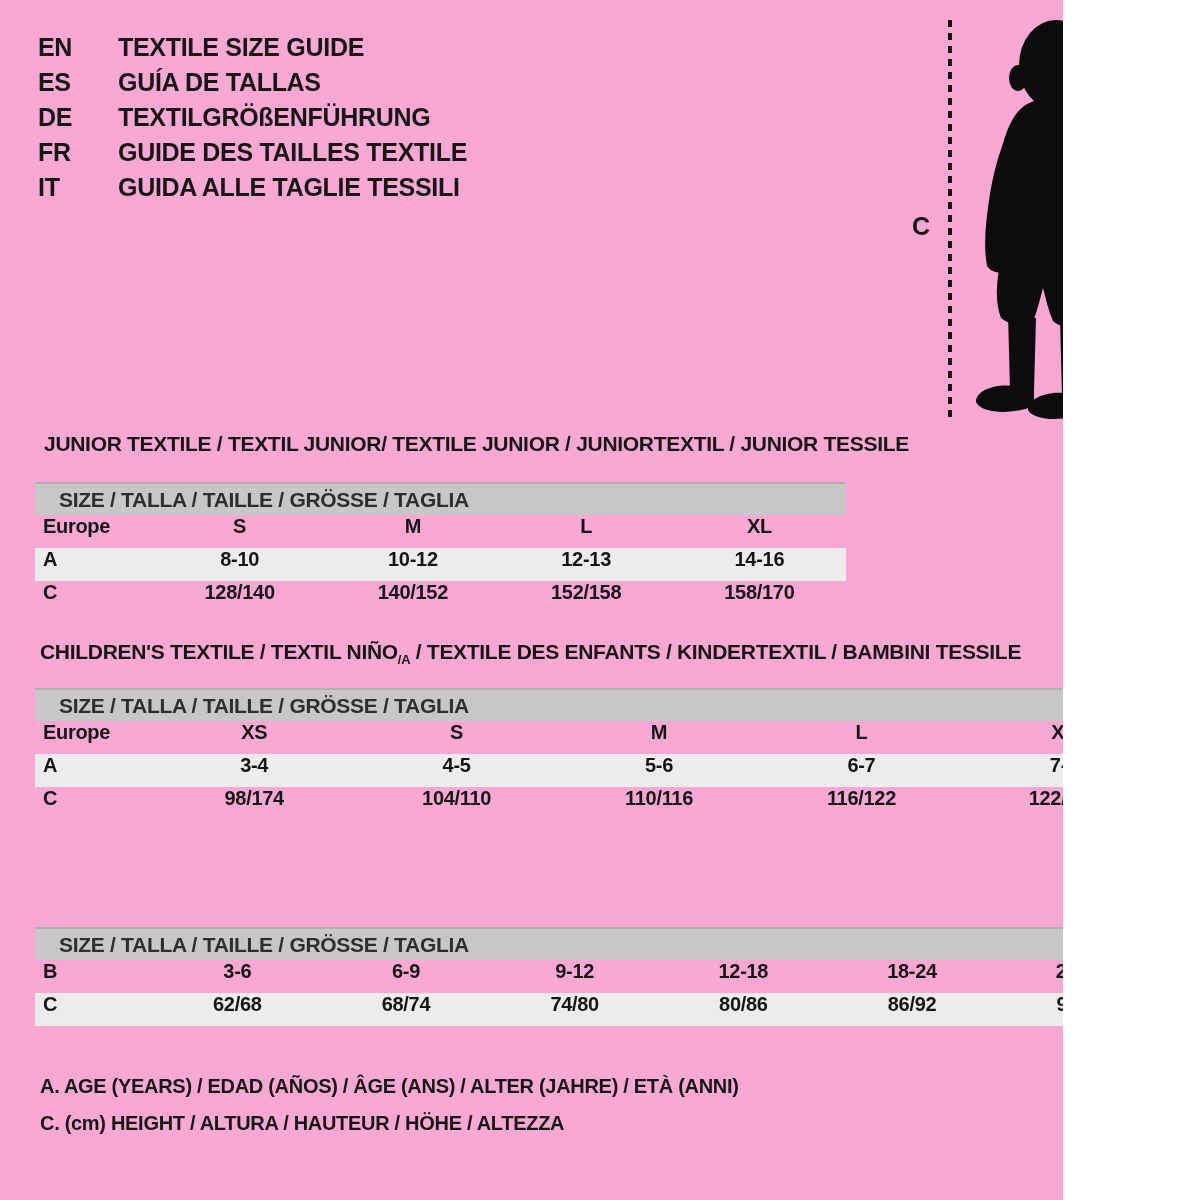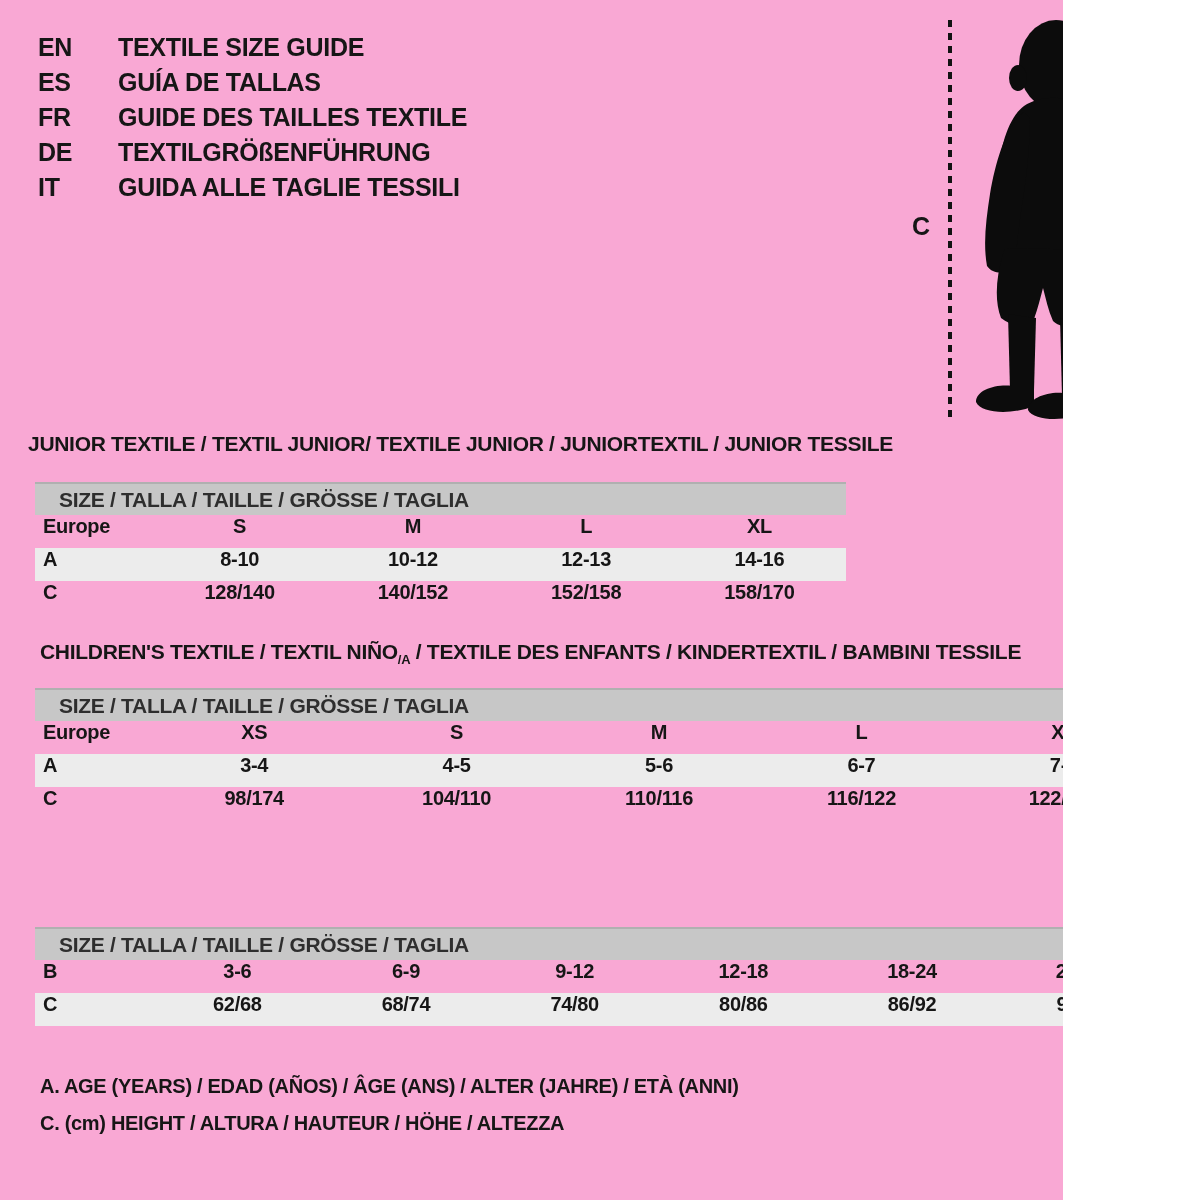--- a/index.html
+++ b/index.html
@@ -68,21 +68,21 @@
     font-size: 20px;
   }
   .trow.shaded { background: #ececec; }
   .cell { flex: 1; text-align: center; white-space: nowrap; }
   .cell.lbl { flex: 0 0 110px; text-align: left; padding-left: 8px; }
 
   .tbl-junior  { left: 35px; top: 482px; width: 811px; }
   .tbl-children{ left: 35px; top: 688px; width: 1130px; }
   .tbl-babies  { left: 35px; top: 927px; width: 1130px; }
 
-  .heading-junior   { left: 28px; top: 432px; text-align: right; }
+  .heading-junior   { left: 44px; top: 432px; text-align: right; }
   .heading-children { left: 40px; top: 640px; }
   .heading-babies   { left: 40px; top: 841px; }
 
   
   .legend {
     position: absolute; left: 40px; top: 1068px;
     font-size: 20px; line-height: 37px;
   }
 </style>
 </head>
@@ -93,26 +93,26 @@
   <div class="lang-list">
     <div class="lang-row">
       <span class="lang-code">EN</span>
       <span class="lang-title">TEXTILE SIZE GUIDE</span>
     </div>
     <div class="lang-row">
       <span class="lang-code">ES</span>
       <span class="lang-title">GUÍA DE TALLAS</span>
     </div>
     <div class="lang-row">
+      <span class="lang-code">DE</span>
+      <span class="lang-title">TEXTILGRÖßENFÜHRUNG</span>
+    </div>
+    <div class="lang-row">
       <span class="lang-code">FR</span>
       <span class="lang-title">GUIDE DES TAILLES TEXTILE</span>
-    </div>
-    <div class="lang-row">
-      <span class="lang-code">DE</span>
-      <span class="lang-title">TEXTILGRÖßENFÜHRUNG</span>
     </div>
     <div class="lang-row">
       <span class="lang-code">IT</span>
       <span class="lang-title">GUIDA ALLE TAGLIE TESSILI</span>
     </div>
   </div>
 
   <span class="figure-label">C</span>
   <div class="dashed-line"></div>
   <svg class="baby-svg" width="176" height="402" viewBox="0 0 176 402" xmlns="http://www.w3.org/2000/svg">

